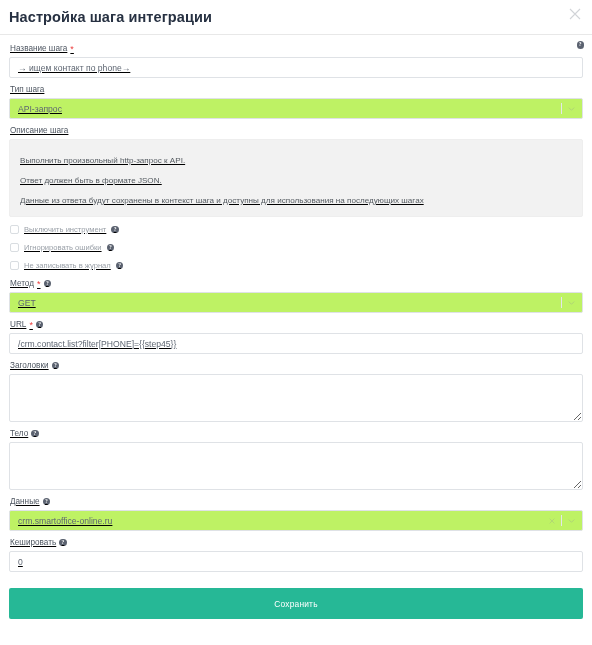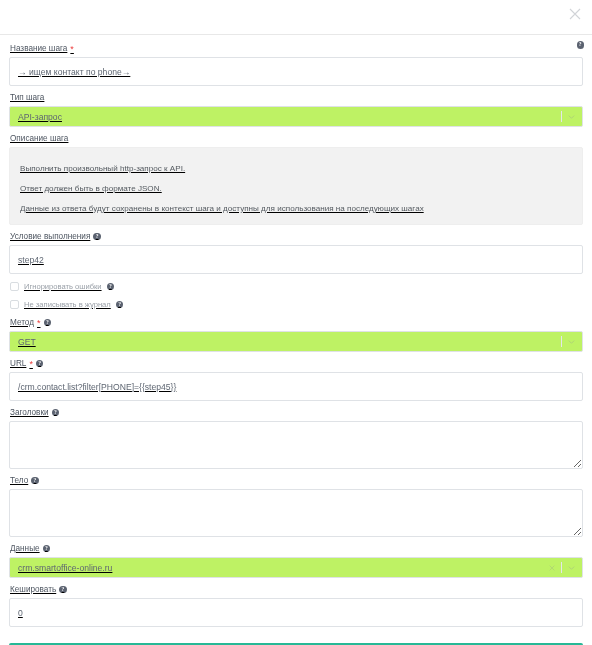--- a/index.html
+++ b/index.html
@@ -77,21 +77,21 @@
     line-height: 7.5px;
     text-align: center;
     font-weight: 700;
     cursor: pointer;
     flex: 0 0 auto;
     font-family: "Liberation Serif", serif;
   }
   
   .inp {
     width: 100%;
-    height: 29px;
+    height: 21px;
     border: 1px solid #dfe2e6;
     border-radius: 2px;
     background: #fff;
     font-size: 8.6px;
     color: #5e6672;
     padding: 0 8px;
     font-family: inherit;
     display: flex; align-items: center;
     outline: none;
   }
@@ -183,20 +183,21 @@
     margin-top: 10px;
     letter-spacing: .2px;
   }
 </style>
 </head>
 <body>
 
 <div class="modal">
 
   <div class="hdr">
+    <div class="hdr-title">Настройка шага интеграции</div>
     <div class="close-btn">
       <svg width="18" height="18" viewBox="0 0 18 18">
         <path d="M4 4 L14 14 M14 4 L4 14" stroke="#9aa0a8" stroke-width="1.1" fill="none"></path>
       </svg>
     </div>
   </div>
   <div class="hdr-rule"></div>
 
   <div class="body">
 
@@ -233,29 +234,27 @@
         <span>Описание шага</span>
       </div>
       <div class="desc">
         <p>Выполнить произвольный http-запрос к API.</p>
         <p>Ответ должен быть в формате JSON.</p>
         <p>Данные из ответа будут сохранены в контекст шага и доступны для использования на последующих шагах</p>
       </div>
     </div>
 
     
-
-    
-    <div class="field">
-      <div class="lbl">
-        <span>Условие выполнения</span>
-        <span class="help">?</span>
-      </div>
-      <input class="inp" type="text" value="step42" style="">
-    </div>
+    <div class="cbrow">
+      <span class="cb"></span>
+      <span class="cb-lbl">Выключить инструмент</span>
+      <span class="help">?</span>
+    </div>
+
+    
 
     
     <div class="cbrow">
       <span class="cb"></span>
       <span class="cb-lbl">Игнорировать ошибки</span>
       <span class="help">?</span>
     </div>
 
     
     <div class="cbrow">

